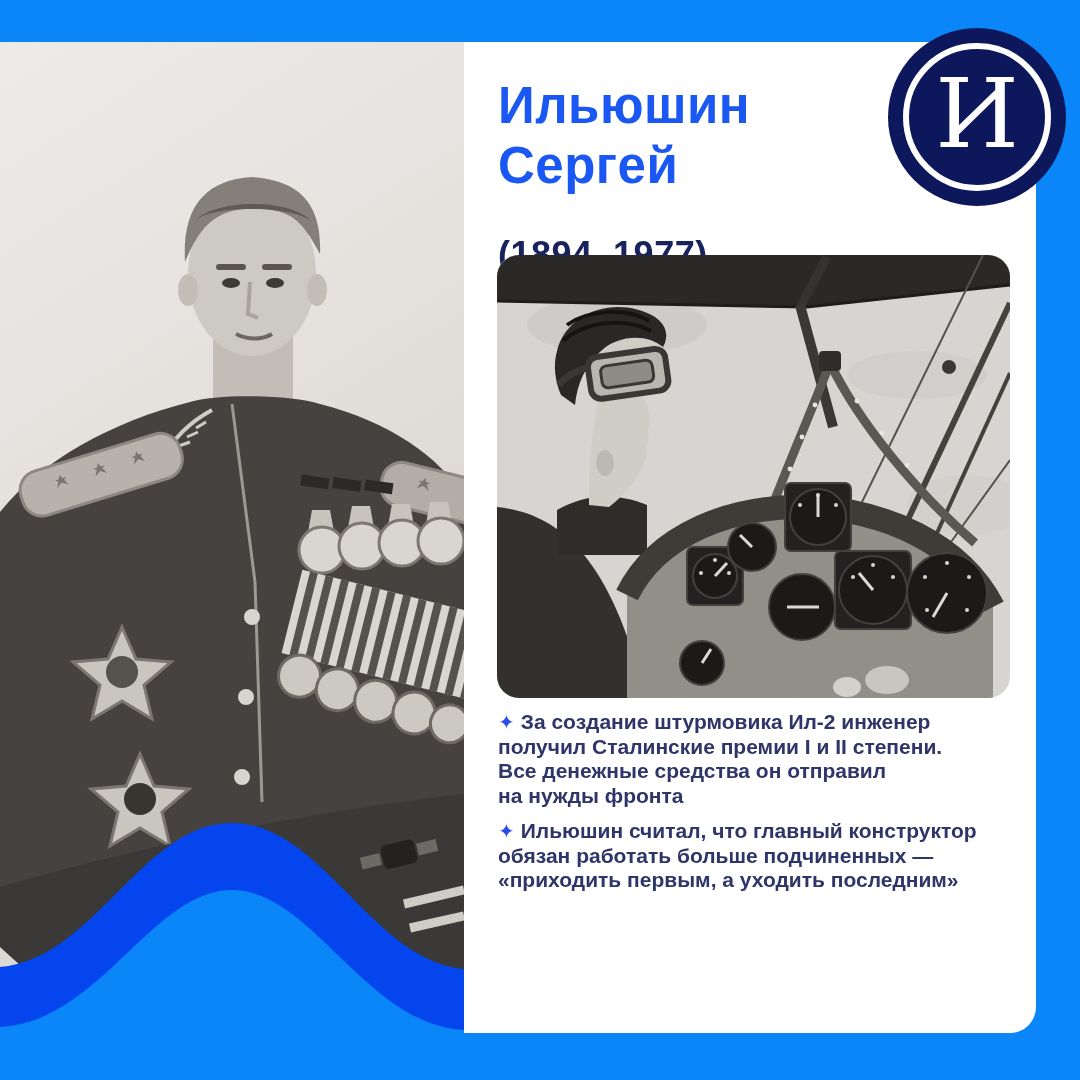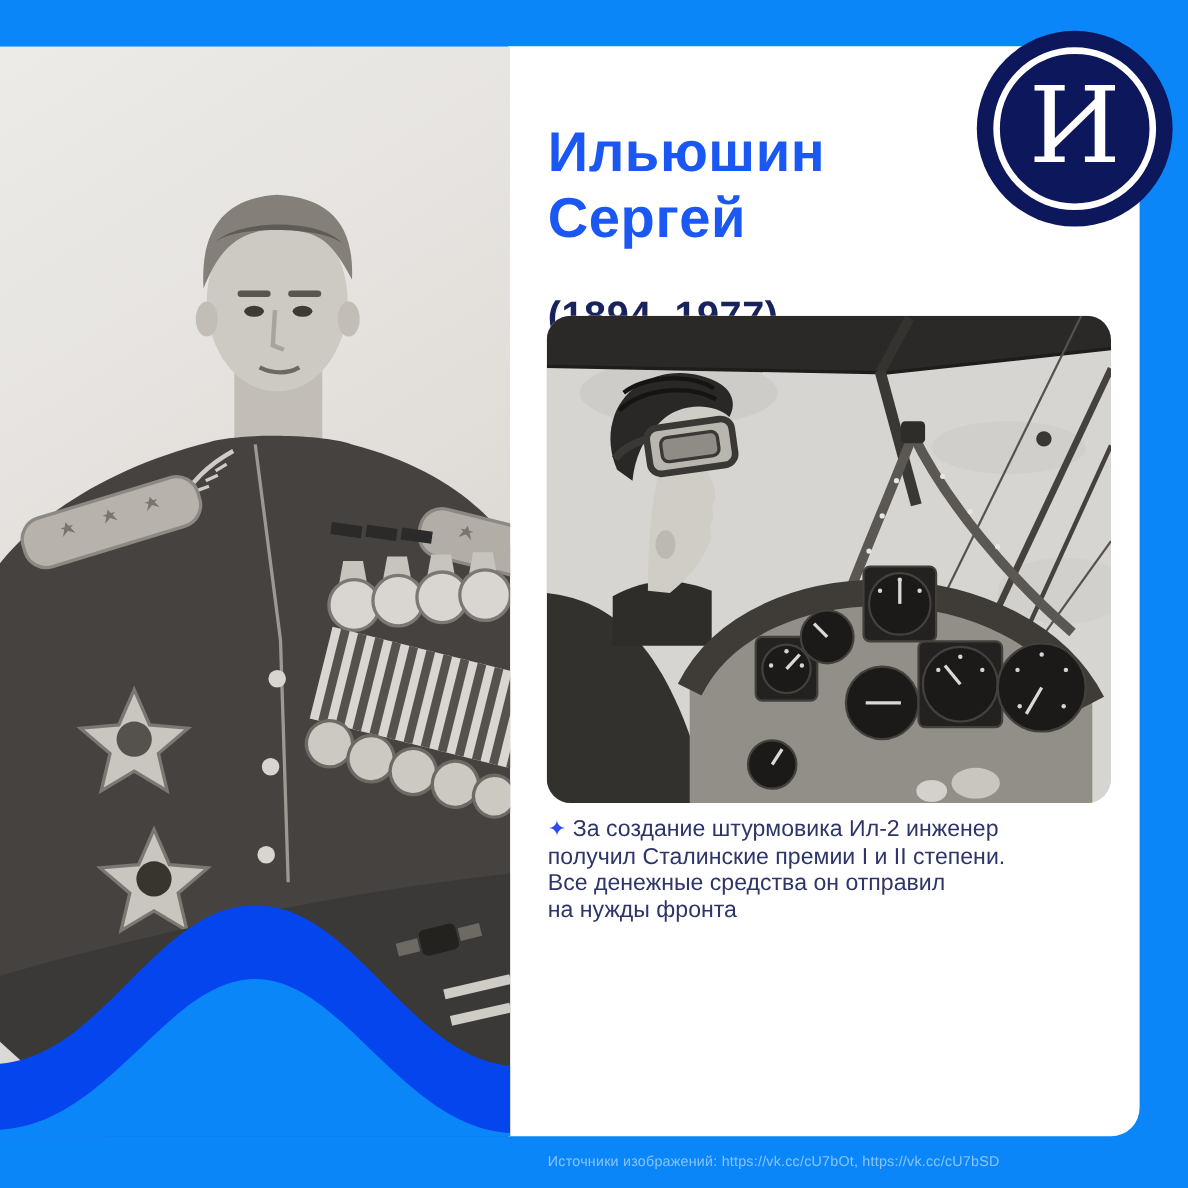--- a/index.html
+++ b/index.html
@@ -17,21 +17,21 @@
     overflow:hidden;z-index:2;
   }
   .photo-col svg.portrait{position:absolute;inset:0;display:block;}
   .waves{position:absolute;left:0;bottom:0;width:464px;height:260px;display:block;z-index:3;}
 
   
   .card{
     position:absolute;left:462px;top:42px;width:574px;height:991px;
     background:#ffffff;border-radius:0 28px 26px 0;z-index:1;
   }
-  .card-inner{position:absolute;inset:0;padding:16px 0 0 36px;box-sizing:border-box;margin-top:32px;}
+  .card-inner{position:absolute;inset:0;padding:16px 0 0 36px;box-sizing:border-box;}
   h1.title{
     margin:0;position:absolute;left:36px;top:34px;
     font-size:51px;line-height:60px;font-weight:700;
     color:#1b58f3;white-space:pre-line;letter-spacing:.5px;
   }
   .years{
     position:absolute;left:36px;top:192px;
     font-size:36px;font-weight:600;color:#18235e;letter-spacing:.5px;
   }
   .cockpit{
@@ -39,21 +39,21 @@
     width:513px;height:443px;border-radius:22px;overflow:hidden;
     background:#d7d5d1;
   }
   .cockpit svg{display:block;width:100%;height:100%;}
   .bullets{position:absolute;left:36px;top:668px;width:500px;}
   p.bullet{
     margin:0 0 11px 0;font-size:21px;line-height:24.5px;
     color:#2e3568;font-weight:500;
   }
   .diamond{color:#2d4cee;margin-right:6px;font-size:20px;}
-  .btext{white-space:pre-line;}
+  .btext{white-space:pre-line;font-weight:bold;}
 
   
   .logo{
     position:absolute;left:888px;top:28px;width:178px;height:178px;
     background:#0d175c;border-radius:50%;z-index:5;
   }
   .logo::before{
     content:"";position:absolute;inset:15px;border:6px solid #ffffff;
     border-radius:50%;
   }
@@ -286,23 +286,27 @@
         </svg>
       </figure>
 
       <div class="bullets">
         <p class="bullet">
           <span class="diamond">✦</span><span class="btext">За создание штурмовика Ил-2 инженер
 получил Сталинские премии I и II степени.
 Все денежные средства он отправил
 на нужды фронта</span>
         </p>
+        <p class="bullet">
+          <span class="diamond">✦</span><span class="btext">Ильюшин считал, что главный конструктор
+обязан работать больше подчиненных —
+«приходить первым, а уходить последним»</span>
+        </p>
       </div>
     </div>
   </section>
 
   <div class="logo">
     <span class="logo-letter">И</span>
   </div>
 
-  <div class="source">Источники изображений: https://vk.cc/cU7bOt, https://vk.cc/cU7bSD</div>
 
 </div>
 
 </body></html>

